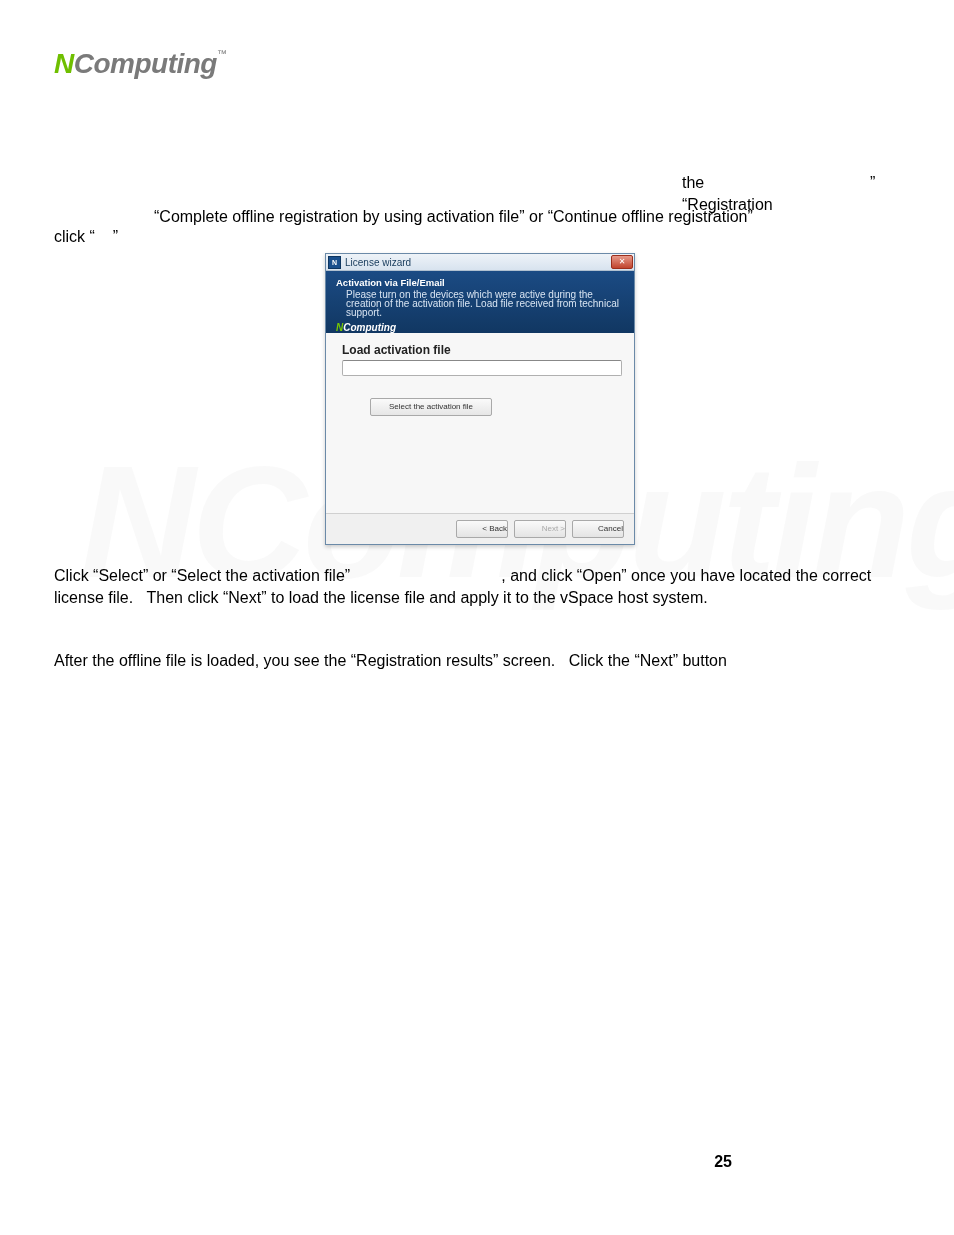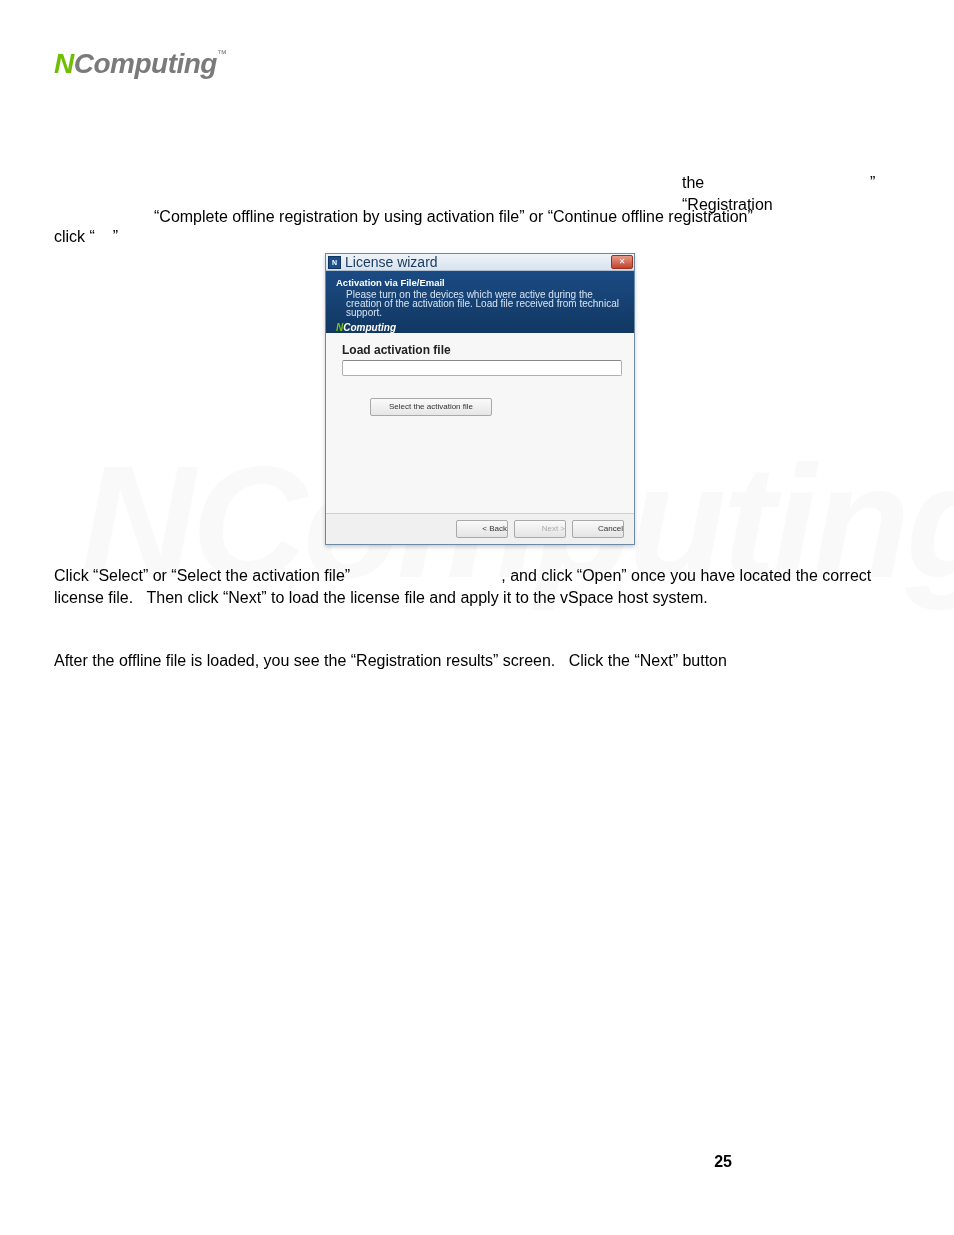--- a/index.html
+++ b/index.html
@@ -78,21 +78,21 @@
   .titlebar .app-icon {
     width: 11px; height: 11px;
     background: #1a4f8c;
     margin-right: 4px;
     border: 1px solid #0d3560;
     display: inline-flex;
     align-items: center;
     justify-content: center;
   }
   .titlebar .app-icon span { color:#fff; font-size:7px; font-weight:bold; }
-  .titlebar .title-text { color: #163a5b; font-size: 14px; }
+  .titlebar .title-text { color: #163a5b; font-size: 10px; }
   .titlebar .close {
     position: absolute;
     right: 1px; top: 1px;
     width: 20px; height: 12px;
     background: linear-gradient(#e79a8a, #c1442e);
     border: 1px solid #9c2f1d;
     border-radius: 2px;
     color: #fff;
     font-size: 8px;
     line-height: 11px;

